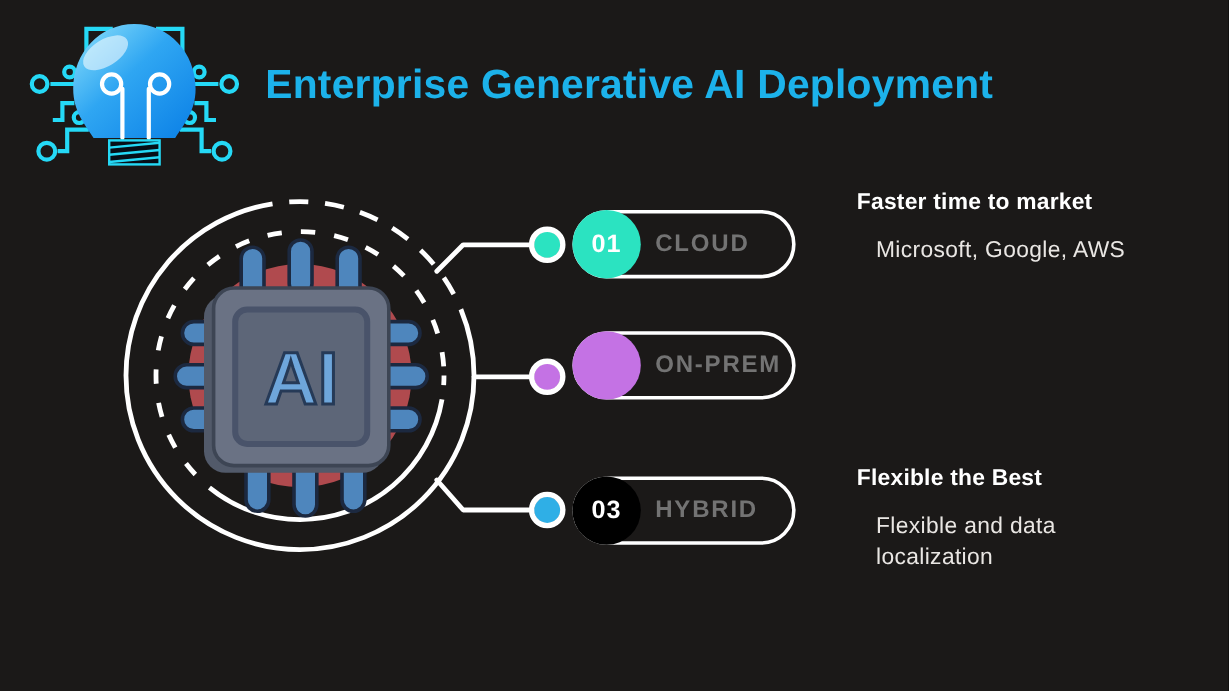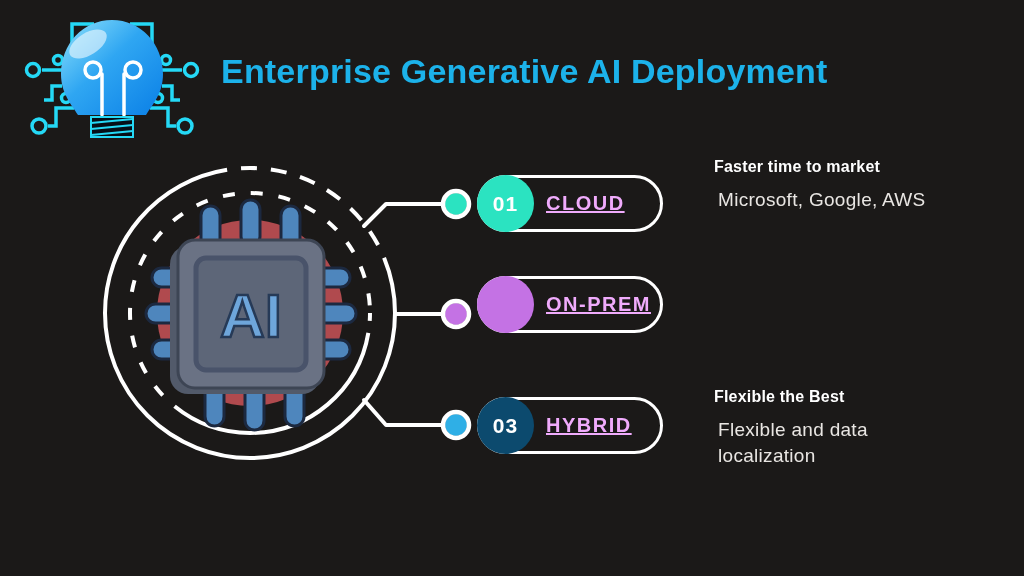--- a/index.html
+++ b/index.html
@@ -22,31 +22,30 @@
     position:absolute;left:477px;width:186px;height:57px;box-sizing:border-box;
     border:3px solid #ffffff;border-radius:30px;
     display:flex;align-items:center;
   }
   .pill-circle{
     position:absolute;left:-3px;top:-3px;width:57px;height:57px;border-radius:50%;
     display:flex;align-items:center;justify-content:center;
   }
   .pill-number{font-size:21px;font-weight:700;color:#ffffff;letter-spacing:1px;}
   .pill-label{
-    margin-left:66px;font-size:20px;font-weight:700;color:#f0abfc;letter-spacing:1.5px;
+    margin-left:66px;font-size:20px;font-weight:700;color:#737373;letter-spacing:1.5px;
     white-space:nowrap;
-    text-decoration:underline;
   }
   .pill-cloud{top:175px;}
   .pill-onprem{top:276px;}
   .pill-hybrid{top:397px;}
   
   .info{position:absolute;left:714px;width:250px;}
-  .info-heading{font-size:16px;font-weight:700;color:#ffffff;margin:0 0 11px 0;letter-spacing:.2px;}
-  .info-desc{font-size:19px;font-weight:400;color:#e9e6e3;margin:4px;line-height:1.35;letter-spacing:.3px;}
+  .info-heading{font-size:19px;font-weight:700;color:#ffffff;margin:0 0 11px 0;letter-spacing:.2px;}
+  .info-desc{font-size:19px;font-weight:400;color:#e9e6e3;margin:16px;line-height:1.35;letter-spacing:.3px;}
   .info-1{top:158px;}
   .info-2{top:274px;}
   .info-3{top:388px;}
 </style>
 </head>
 <body>
 
 <div class="canvas">
 
   <svg class="logo" viewBox="0 0 200 132" aria-hidden="true">
@@ -157,21 +156,21 @@
   </div>
 
   <div class="pill pill-onprem">
     <div class="pill-circle" style="background: rgb(196, 114, 228);">
       <span class="pill-number"></span>
     </div>
     <span class="pill-label">ON-PREM</span>
   </div>
 
   <div class="pill pill-hybrid">
-    <div class="pill-circle" style="background: #0c4a6e;">
+    <div class="pill-circle" style="background: #000000;">
       <span class="pill-number">03</span>
     </div>
     <span class="pill-label">HYBRID</span>
   </div>
 
   <div class="info info-1">
     <p class="info-heading">Faster time to market</p>
     <p class="info-desc">Microsoft, Google, AWS</p>
   </div>
 

